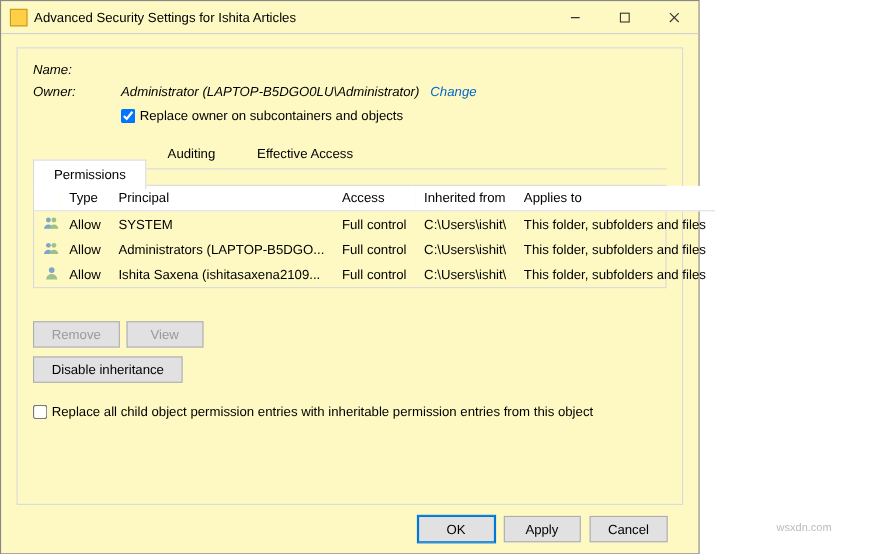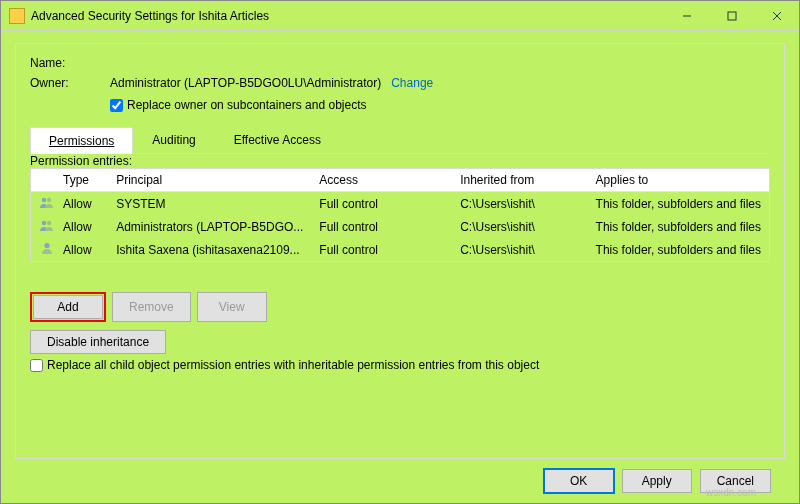--- a/index.html
+++ b/index.html
@@ -1,50 +1,50 @@
 <!DOCTYPE html>
 <html><head>
 <meta charset="utf-8">
 <style>
 * { box-sizing: border-box; font-family: "Segoe UI", Tahoma, sans-serif; font-size: 12px; }
 body { margin: 0; background: #fff; width: 800px; height: 504px; overflow: hidden; }
-.window { border: 1px solid #888; width: 800px; height: 504px; display: flex; flex-direction: column; background: #bef264; }
+.window { border: 1px solid #888; width: 636px; height: 504px; display: flex; flex-direction: column; background: #fef9c3; }
 .titlebar { height: 30px; display: flex; align-items: center; padding: 0 0 0 8px; border-bottom: 1px solid #d0d0d0; }
 .titlebar .icon { width: 16px; height: 16px; margin-right: 6px; background: #ffcf48; border: 1px solid #c49b1e; }
 .titlebar .title { flex: 1; font-size: 12px; }
 .titlebar .winbtn { width: 45px; height: 30px; display: flex; align-items: center; justify-content: center; color: #333; }
 .content { padding: 12px 14px 0 14px; flex: 1; display: flex; flex-direction: column; }
 .inner { border: 1px solid #d9d9d9; padding: 12px 14px 10px 14px; flex: 1; display: flex; flex-direction: column; }
-.row { display: flex; margin-bottom: 6px; }
+.row { display: flex; margin-bottom: 6px; font-style: italic; }
 .row .lbl { width: 80px; color: #000; }
 .row .val { color: #000; }
 a.link { color: #0066cc; margin-left: 10px; cursor: pointer; }
 .chkrow { margin-left: 80px; margin-top: 2px; margin-bottom: 8px; display: flex; align-items: flex-end; gap: 4px; }
 input[type=checkbox] { width: 13px; height: 13px; margin: 0; }
 .tabs { display: flex; border-bottom: 1px solid #d9d9d9; margin-top: 6px; }
 .tab { padding: 6px 18px; border: 1px solid transparent; border-bottom: none; color: #000; cursor: default; }
-.tab.active { border-color: #d9d9d9; background: #fff; position: relative; top: 1px; text-decoration: underline; }
+.tab.active { border-color: #d9d9d9; background: #fff; position: relative; top: 19px; }
 .infotxt { margin: 12px 0 8px 0; }
 .subhead { margin-bottom: 0; }
 .tablewrap { border: 1px solid #d9d9d9; flex: 0 0 auto; }
 table { width: 100%; border-collapse: collapse; }
 th { text-align: left; font-weight: normal; padding: 4px 8px; border-bottom: 1px solid #e5e5e5; background: #fff; }
 td { padding: 3px 8px; white-space: nowrap; overflow: hidden; text-overflow: ellipsis; }
 td.iconcell { width: 20px; padding-right: 0; }
 .rowicon { width: 16px; height: 14px; display: inline-block; }
 .rowicon svg { width: 16px; height: 14px; }
 .btnrow { display: flex; gap: 6px; margin-top: 30px; }
 button { padding: 4px 16px; background: #e1e1e1; border: 1px solid #adadad; color: #000; min-width: 70px; }
 button:disabled { color: #9a9a9a; }
 .addbtn-wrap { border: 2px solid #e20a0a; padding: 1px; display: inline-block; }
 .disinh { margin-top: 8px; }
-.replacechk { margin-top: 4px; display: flex; align-items: center; gap: 4px; }
+.replacechk { margin-top: 19px; display: flex; align-items: center; gap: 4px; }
 .footer { padding: 10px 14px 10px 0; display: flex; justify-content: flex-end; gap: 8px; border-top: none; }
 button.ok { background: #e1e1e1; border: 1px solid #0078d7; outline: 1px solid #0078d7; }
-.watermark { position: absolute; bottom: 6px; right: 44px; font-size: 10px; color: #bbb; }
+.watermark { position: absolute; bottom: 18px; right: 44px; font-size: 10px; color: #bbb; }
 .col-type{width:55px}.col-principal{width:200px}.col-access{width:155px}.col-inherited{width:145px}
 </style>
 </head>
 <body>
 
 <div class="window">
   <div class="titlebar">
     <span class="icon"></span>
     <span class="title">Advanced Security Settings for Ishita Articles</span>
     <div class="winbtn">
@@ -139,23 +139,20 @@
                 <td>Ishita Saxena (ishitasaxena2109...</td>
                 <td>Full control</td>
                 <td>C:\Users\ishit\</td>
                 <td>This folder, subfolders and files</td>
               </tr>
             </tbody>
         </table>
       </div>
 
       <div class="btnrow">
-        <span class="addbtn-wrap">
-          <button>Add</button>
-        </span>
         <button disabled="">Remove</button>
         <button disabled="">View</button>
       </div>
 
       <div class="disinh">
         <button>Disable inheritance</button>
       </div>
 
       <div class="replacechk">
         <input type="checkbox" style="">

